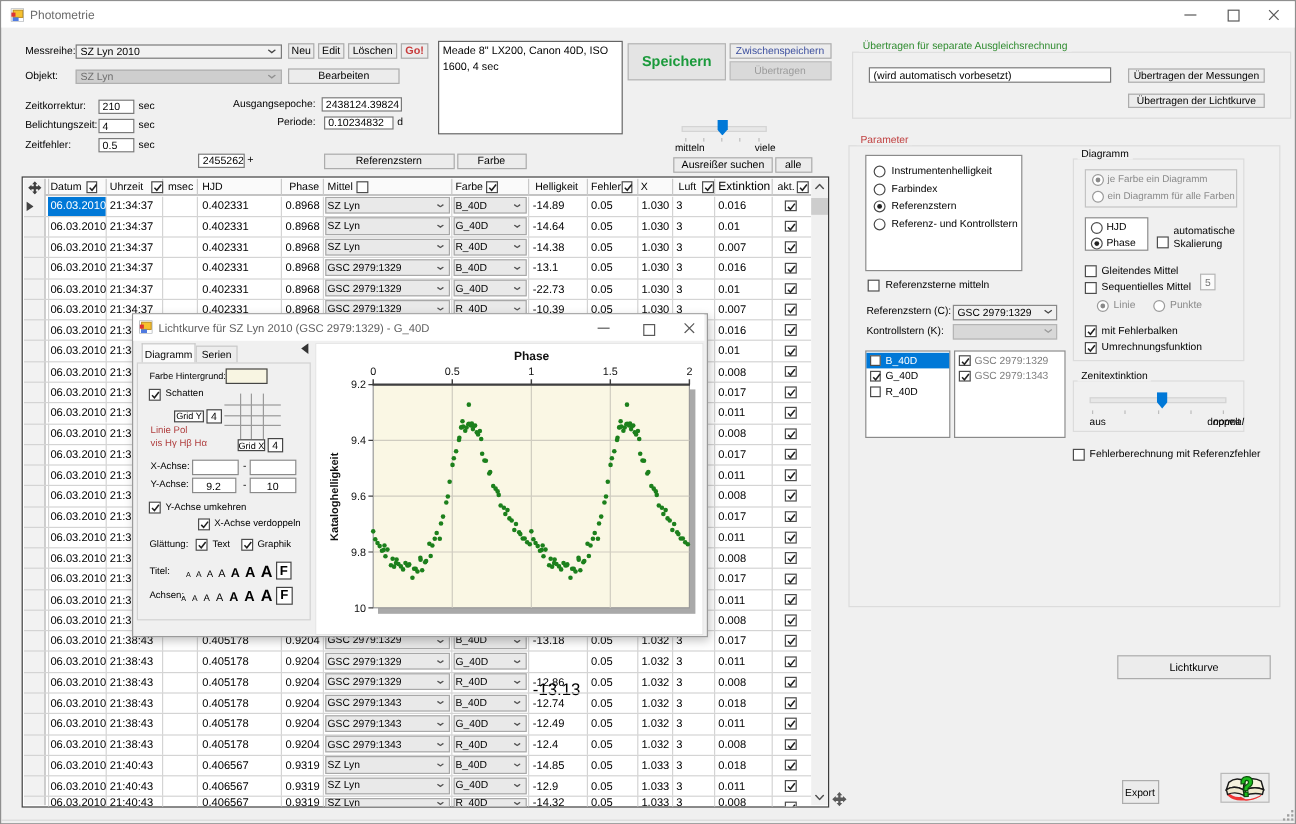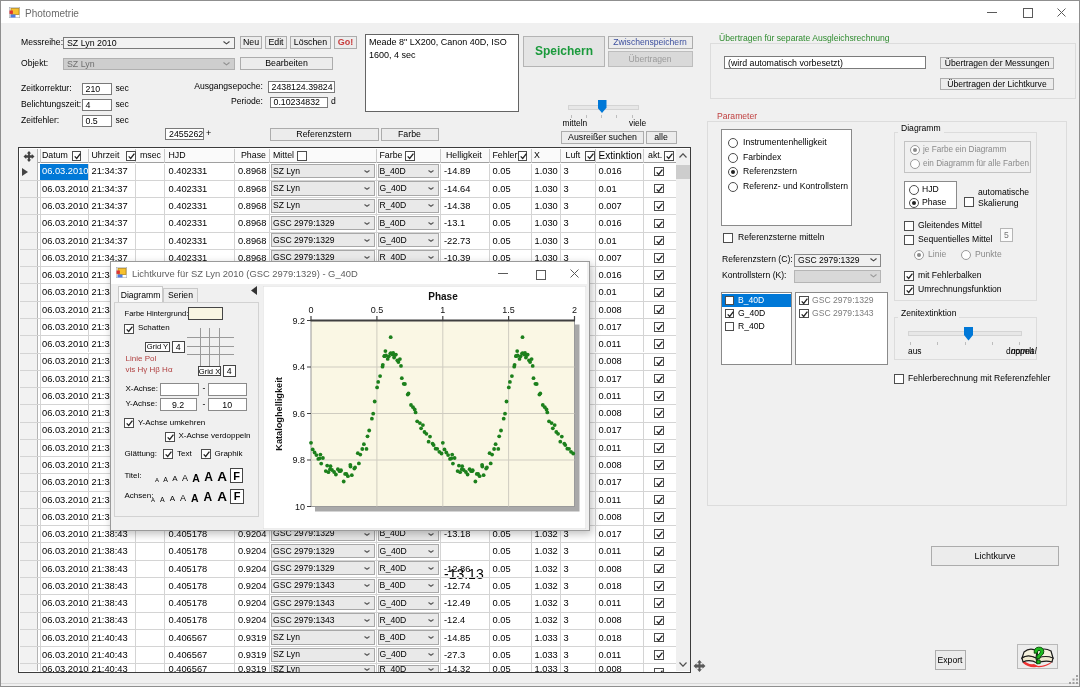--- a/index.html
+++ b/index.html
@@ -1226,21 +1226,21 @@
       <div style="position:absolute;left:250.5px;top:484.1px;width:104px;height:14.3px;background:#e9e9e9;border:1px solid #a8a8a8;box-sizing:border-box;"></div>
       <div style="position:absolute;left:253px;top:486.8px;font-size:8.6px;line-height:9.5px;color:#000;white-space:nowrap;">SZ Lyn</div>
       <svg style="position:absolute;left:344.0px;top:489.9px" width="6" height="3" viewBox="0 0 6 3">
         <path d="M0.5 0.5 L3.0 2.3000000000000003 L5.5 0.5" stroke="#555" stroke-width="1.1" fill="none"></path>
       </svg>
       <div style="position:absolute;left:357.5px;top:484.1px;width:61px;height:14.3px;background:#e9e9e9;border:1px solid #a8a8a8;box-sizing:border-box;"></div>
       <div style="position:absolute;left:359.5px;top:486.8px;font-size:8.6px;line-height:9.5px;color:#000;white-space:nowrap;">G_40D</div>
       <svg style="position:absolute;left:408.0px;top:489.9px" width="6" height="3" viewBox="0 0 6 3">
         <path d="M0.5 0.5 L3.0 2.3000000000000003 L5.5 0.5" stroke="#555" stroke-width="1.1" fill="none"></path>
       </svg>
-      <div style="position:absolute;left:424px;top:486.4px;font-size:9.3px;line-height:10.2px;color:#000;white-space:nowrap;">-27.3</div>
+      <div style="position:absolute;left:424px;top:486.4px;font-size:9.3px;line-height:10.2px;color:#000;white-space:nowrap;">-12.9</div>
       <div style="position:absolute;left:472.5px;top:486.4px;font-size:9.3px;line-height:10.2px;color:#000;white-space:nowrap;">0.05</div>
       <div style="position:absolute;left:514.5px;top:486.4px;font-size:9.3px;line-height:10.2px;color:#000;white-space:nowrap;">1.033</div>
       <div style="position:absolute;left:543.5px;top:486.4px;font-size:9.3px;line-height:10.2px;color:#000;white-space:nowrap;">3</div>
       <div style="position:absolute;left:578.5px;top:486.4px;font-size:9.3px;line-height:10.2px;color:#000;white-space:nowrap;">0.011</div>
       <div style="position:absolute;left:634px;top:486.75999999999993px;width:9.5px;height:9.5px;background:#fff;border:1px solid #4d4d4d;box-sizing:border-box;">
         <svg width="9" height="9" viewBox="0 0 9 9" style="display:block">
           <path d="M1.7 4.4 L3.7 6.5 L7.4 1.7" stroke="#222" stroke-width="1.3" fill="none"></path>
         </svg>
       </div>
       <div style="position:absolute;left:19.5px;top:499.8px;width:1px;height:17.3px;background:#d4d4d4;"></div>

